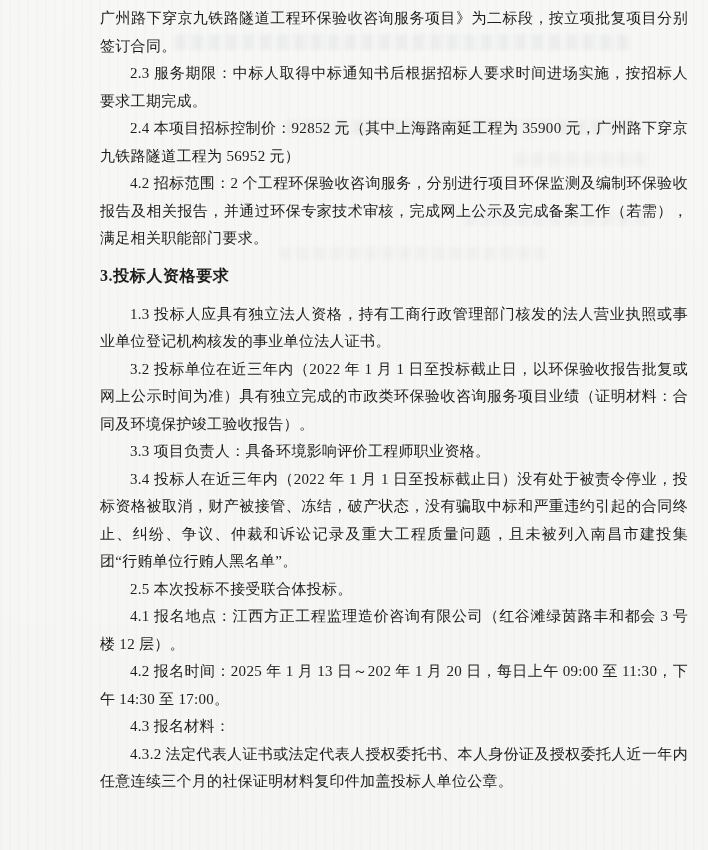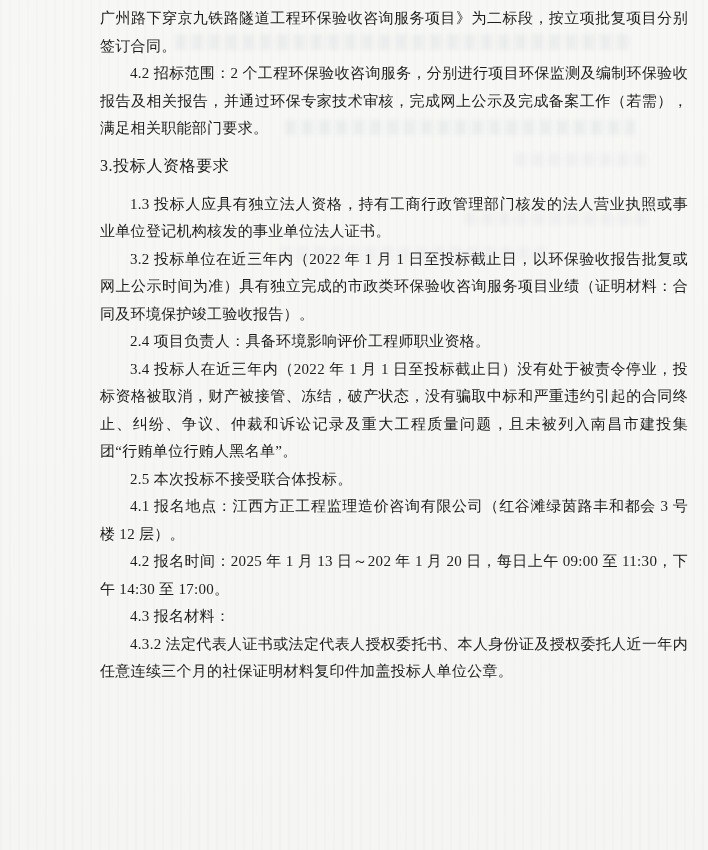--- a/index.html
+++ b/index.html
@@ -34,21 +34,21 @@
   .doc p {
     margin: 0;
     text-indent: 2em;
     text-align: justify;
   }
   .doc p.cont {
     text-indent: 0;
   }
   .doc h2.heading {
     font-size: 16px;
-    font-weight: 400;
+    font-weight: 700;
     margin: 11px 0 13px 0;
     text-indent: 0;
     line-height: 24px;
     letter-spacing: 0.6px;
   }
   
   .ghost {
     position: absolute;
     z-index: 0;
     filter: blur(2px);
@@ -70,25 +70,27 @@
 <div class="page">
 
   <div class="ghost g1"></div>
   <div class="ghost g2"></div>
   <div class="ghost g3"></div>
   <div class="ghost g4"></div>
   <div class="ghost g5"></div>
 
   <div class="doc">
     <p class="cont">广州路下穿京九铁路隧道工程环保验收咨询服务项目》为二标段，按立项批复项目分别签订合同。</p>
+    <p>2.3 服务期限：中标人取得中标通知书后根据招标人要求时间进场实施，按招标人要求工期完成。</p>
+    <p>2.4 本项目招标控制价：92852 元（其中上海路南延工程为 35900 元，广州路下穿京九铁路隧道工程为 56952 元）</p>
     <p>4.2 招标范围：2 个工程环保验收咨询服务，分别进行项目环保监测及编制环保验收报告及相关报告，并通过环保专家技术审核，完成网上公示及完成备案工作（若需），满足相关职能部门要求。</p>
     <h2 class="heading">3.投标人资格要求</h2>
     <p>1.3 投标人应具有独立法人资格，持有工商行政管理部门核发的法人营业执照或事业单位登记机构核发的事业单位法人证书。</p>
     <p>3.2 投标单位在近三年内（2022 年 1 月 1 日至投标截止日，以环保验收报告批复或网上公示时间为准）具有独立完成的市政类环保验收咨询服务项目业绩（证明材料：合同及环境保护竣工验收报告）。</p>
-    <p>2.4 项目负责人：具备环境影响评价工程师职业资格。</p>
+    <p>3.3 项目负责人：具备环境影响评价工程师职业资格。</p>
     <p>3.4 投标人在近三年内（2022 年 1 月 1 日至投标截止日）没有处于被责令停业，投标资格被取消，财产被接管、冻结，破产状态，没有骗取中标和严重违约引起的合同终止、纠纷、争议、仲裁和诉讼记录及重大工程质量问题，且未被列入南昌市建投集团“行贿单位行贿人黑名单”。</p>
     <p>2.5 本次投标不接受联合体投标。</p>
     <p>4.1 报名地点：江西方正工程监理造价咨询有限公司（红谷滩绿茵路丰和都会 3 号楼 12 层）。</p>
     <p>4.2 报名时间：2025 年 1 月 13 日～202 年 1 月 20 日，每日上午 09:00 至 11:30，下午 14:30 至 17:00。</p>
     <p>4.3 报名材料：</p>
     <p>4.3.2 法定代表人证书或法定代表人授权委托书、本人身份证及授权委托人近一年内任意连续三个月的社保证明材料复印件加盖投标人单位公章。</p>
   </div>
 
 </div>
 

